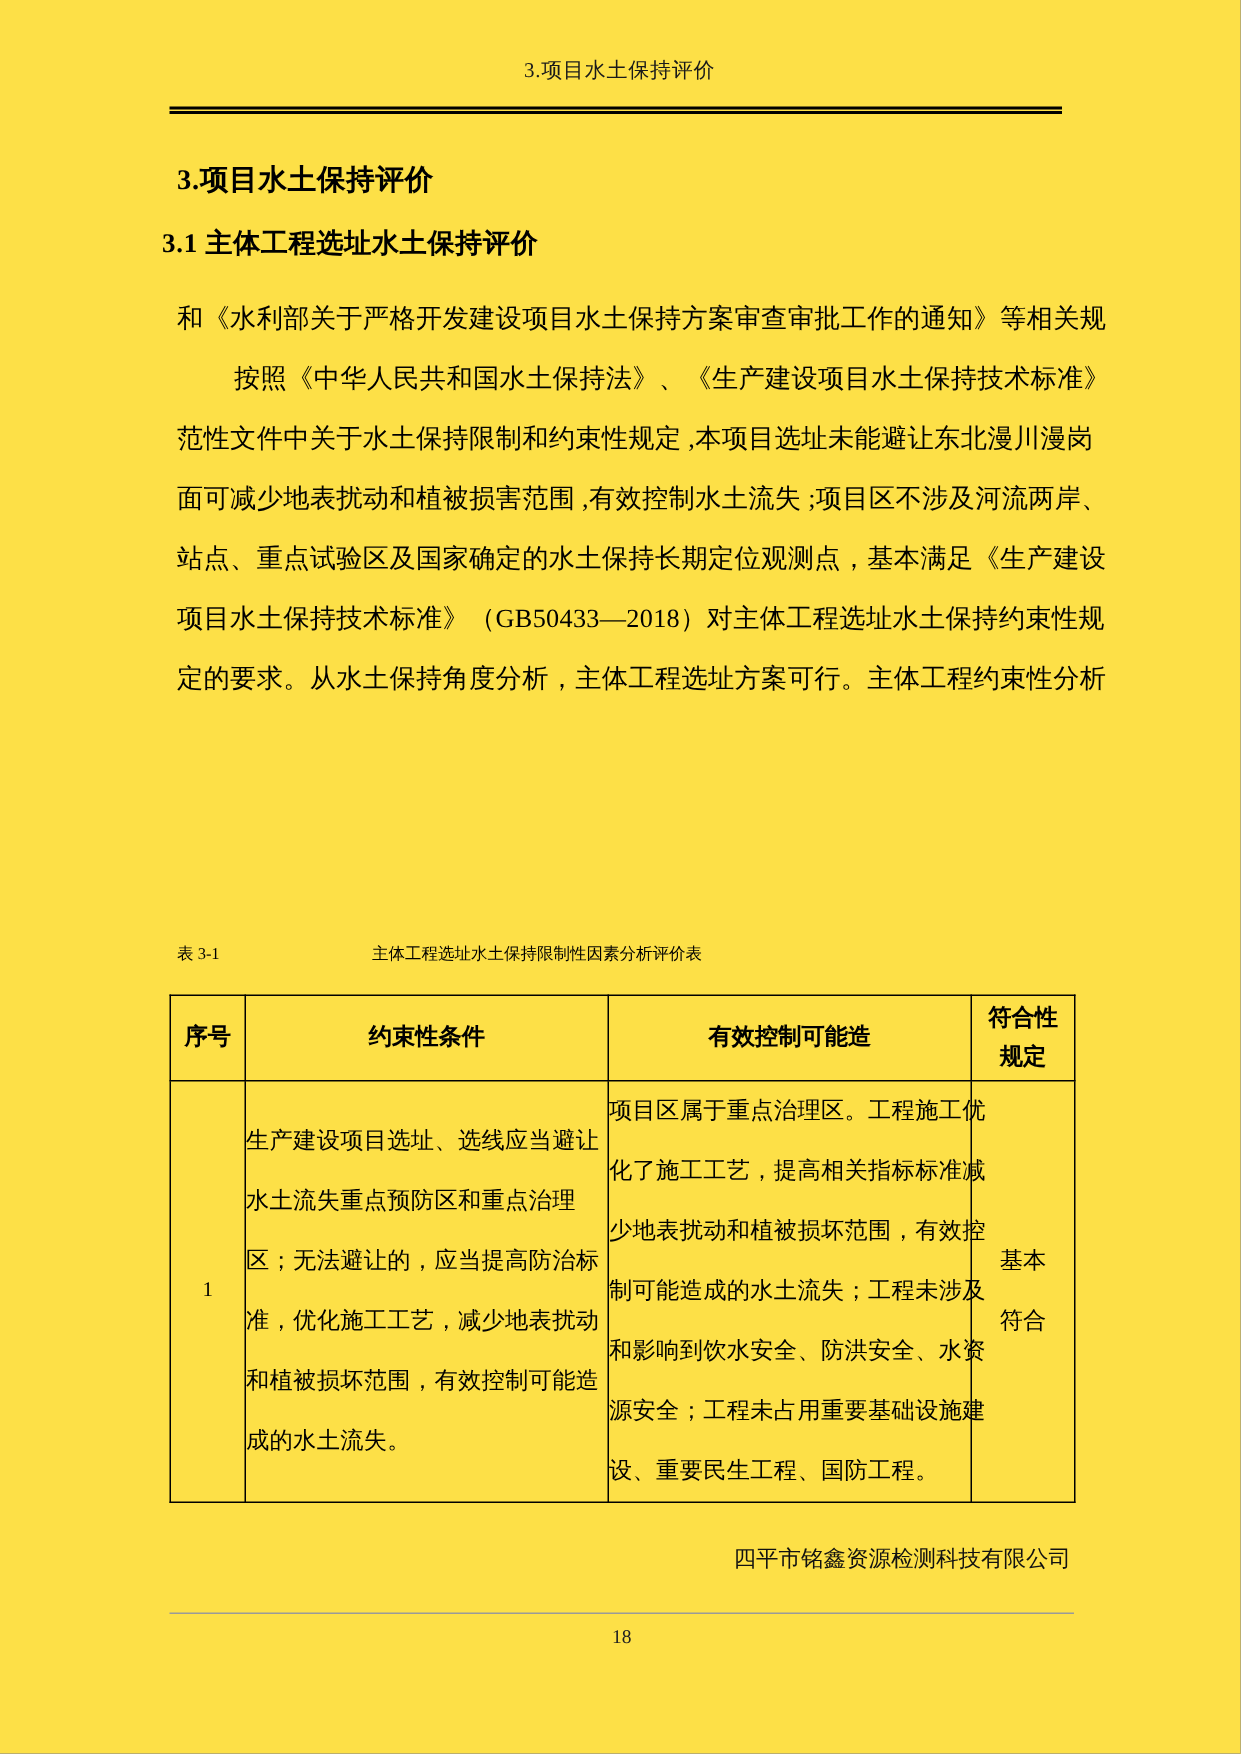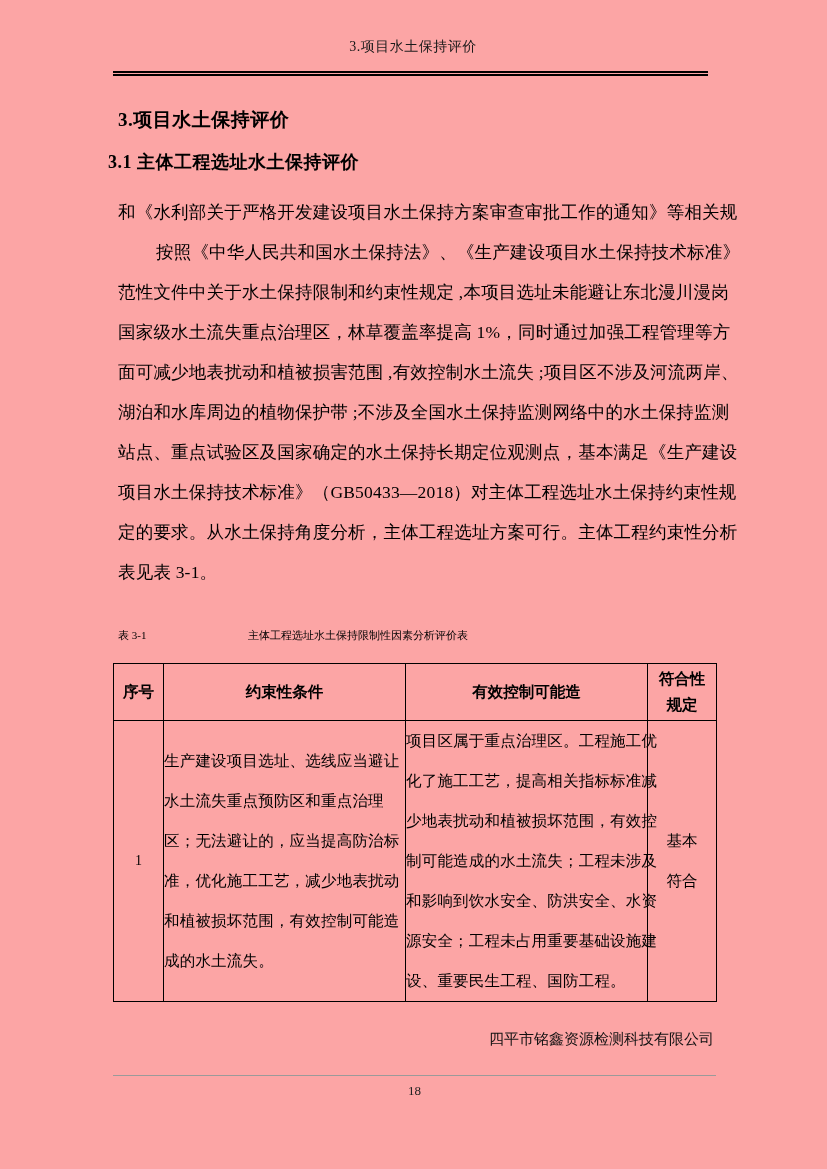--- a/index.html
+++ b/index.html
@@ -6,21 +6,21 @@
   html, body {
     margin: 0;
     padding: 0;
     background: #8a8a8a;
   }
   .page {
     position: relative;
     width: 827px;
     height: 1169px;
     margin: 0 auto;
-    background: #fca5a5;
+    background: #fde047;
     font-family: "Liberation Serif", "DejaVu Serif", serif;
     color: #000000;
     overflow: hidden;
     box-sizing: border-box;
   }
 
   
   .page-header {
     position: absolute;
     left: 118px;
@@ -179,27 +179,24 @@
   <div class="page-header">3.项目水土保持评价</div>
   <div class="header-rule"></div>
 
   <div class="h1">3.项目水土保持评价</div>
   <div class="h2">3.1 主体工程选址水土保持评价</div>
 
   <div class="body-block">
     <div class="body-line">和《水利部关于严格开发建设项目水土保持方案审查审批工作的通知》等相关规</div>
     <div class="body-line indent">按照《中华人民共和国水土保持法》、《生产建设项目水土保持技术标准》</div>
     <div class="body-line">范性文件中关于水土保持限制和约束性规定 ,本项目选址未能避让东北漫川漫岗</div>
-    <div class="body-line">国家级水土流失重点治理区，林草覆盖率提高 1%，同时通过加强工程管理等方</div>
     <div class="body-line">面可减少地表扰动和植被损害范围 ,有效控制水土流失 ;项目区不涉及河流两岸、</div>
-    <div class="body-line">湖泊和水库周边的植物保护带 ;不涉及全国水土保持监测网络中的水土保持监测</div>
     <div class="body-line">站点、重点试验区及国家确定的水土保持长期定位观测点，基本满足《生产建设</div>
     <div class="body-line">项目水土保持技术标准》（GB50433—2018）对主体工程选址水土保持约束性规</div>
     <div class="body-line">定的要求。从水土保持角度分析，主体工程选址方案可行。主体工程约束性分析</div>
-    <div class="body-line">表见表 3-1。</div>
   </div>
 
   <div class="table-caption">
     <span class="cap-num">表 3-1</span><span>主体工程选址水土保持限制性因素分析评价表</span>
   </div>
 
   <table class="data-table">
     <colgroup>
       <col class="col-no">
       <col class="col-cond">

